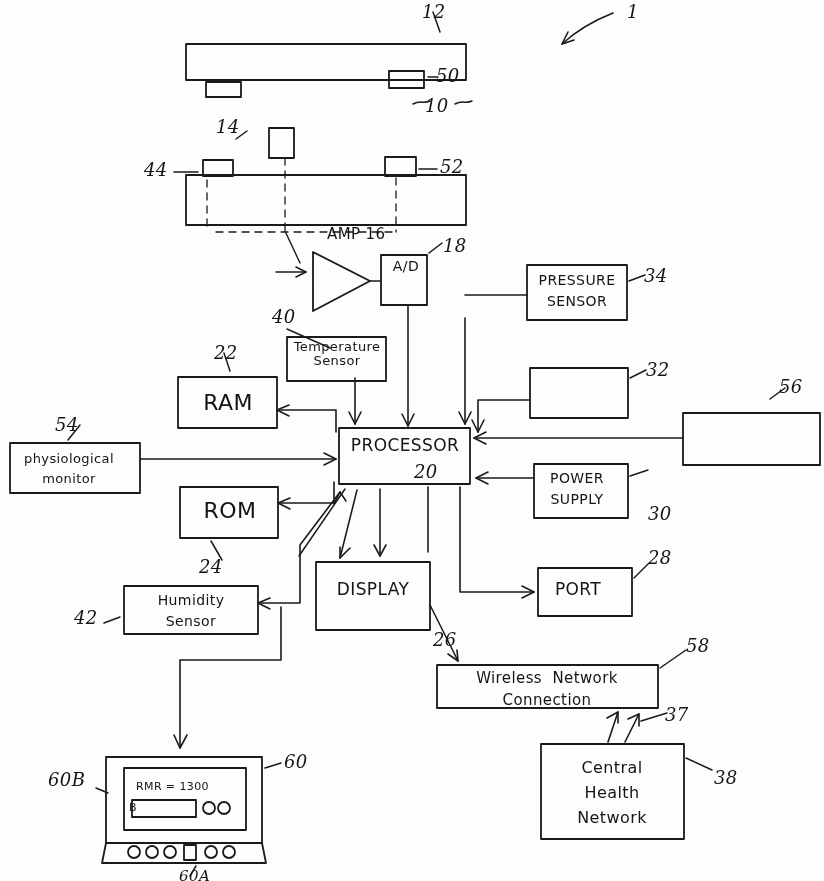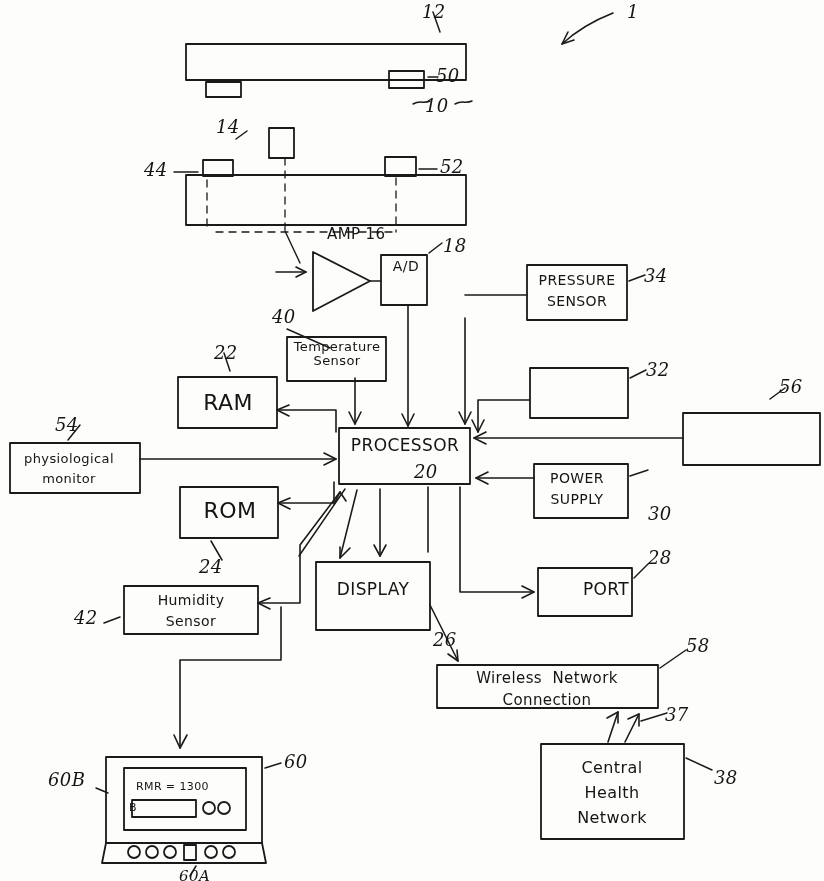--- a/index.html
+++ b/index.html
@@ -234,21 +234,21 @@
 SUPPLY</div>
   <div class="lbl ref" style="left:648px; top:460px;margin-top:44px;">30</div>
 
   <div class="lbl boxlbl" style="left:128px; top:590px; width:126px; font-size:14px; line-height:1.5;">Humidity
 Sensor</div>
   <div class="lbl ref" style="left:74px; top:608px;">42</div>
 
   <div class="lbl boxlbl" style="left:318px; top:580px; width:110px; font-size:17px;">DISPLAY</div>
   <div class="lbl ref" style="left:433px; top:630px;">26</div>
 
-  <div class="lbl boxlbl" style="left:540px; top:580px; width:76px; font-size:17px;padding-left:28px;">PORT</div>
+  <div class="lbl boxlbl" style="left:540px; top:580px; width:76px; font-size:17px;">PORT</div>
   <div class="lbl ref" style="left:648px; top:548px;">28</div>
 
   <div class="lbl boxlbl" style="left:440px; top:668px; width:214px; font-size:15px; line-height:1.45;">Wireless  Network
 Connection</div>
   <div class="lbl ref" style="left:686px; top:636px;">58</div>
   <div class="lbl ref" style="left:665px; top:705px;">37</div>
 
   <div class="lbl boxlbl" style="left:546px; top:756px; width:132px; font-size:16px; line-height:1.55;">Central
 Health
 Network</div>

